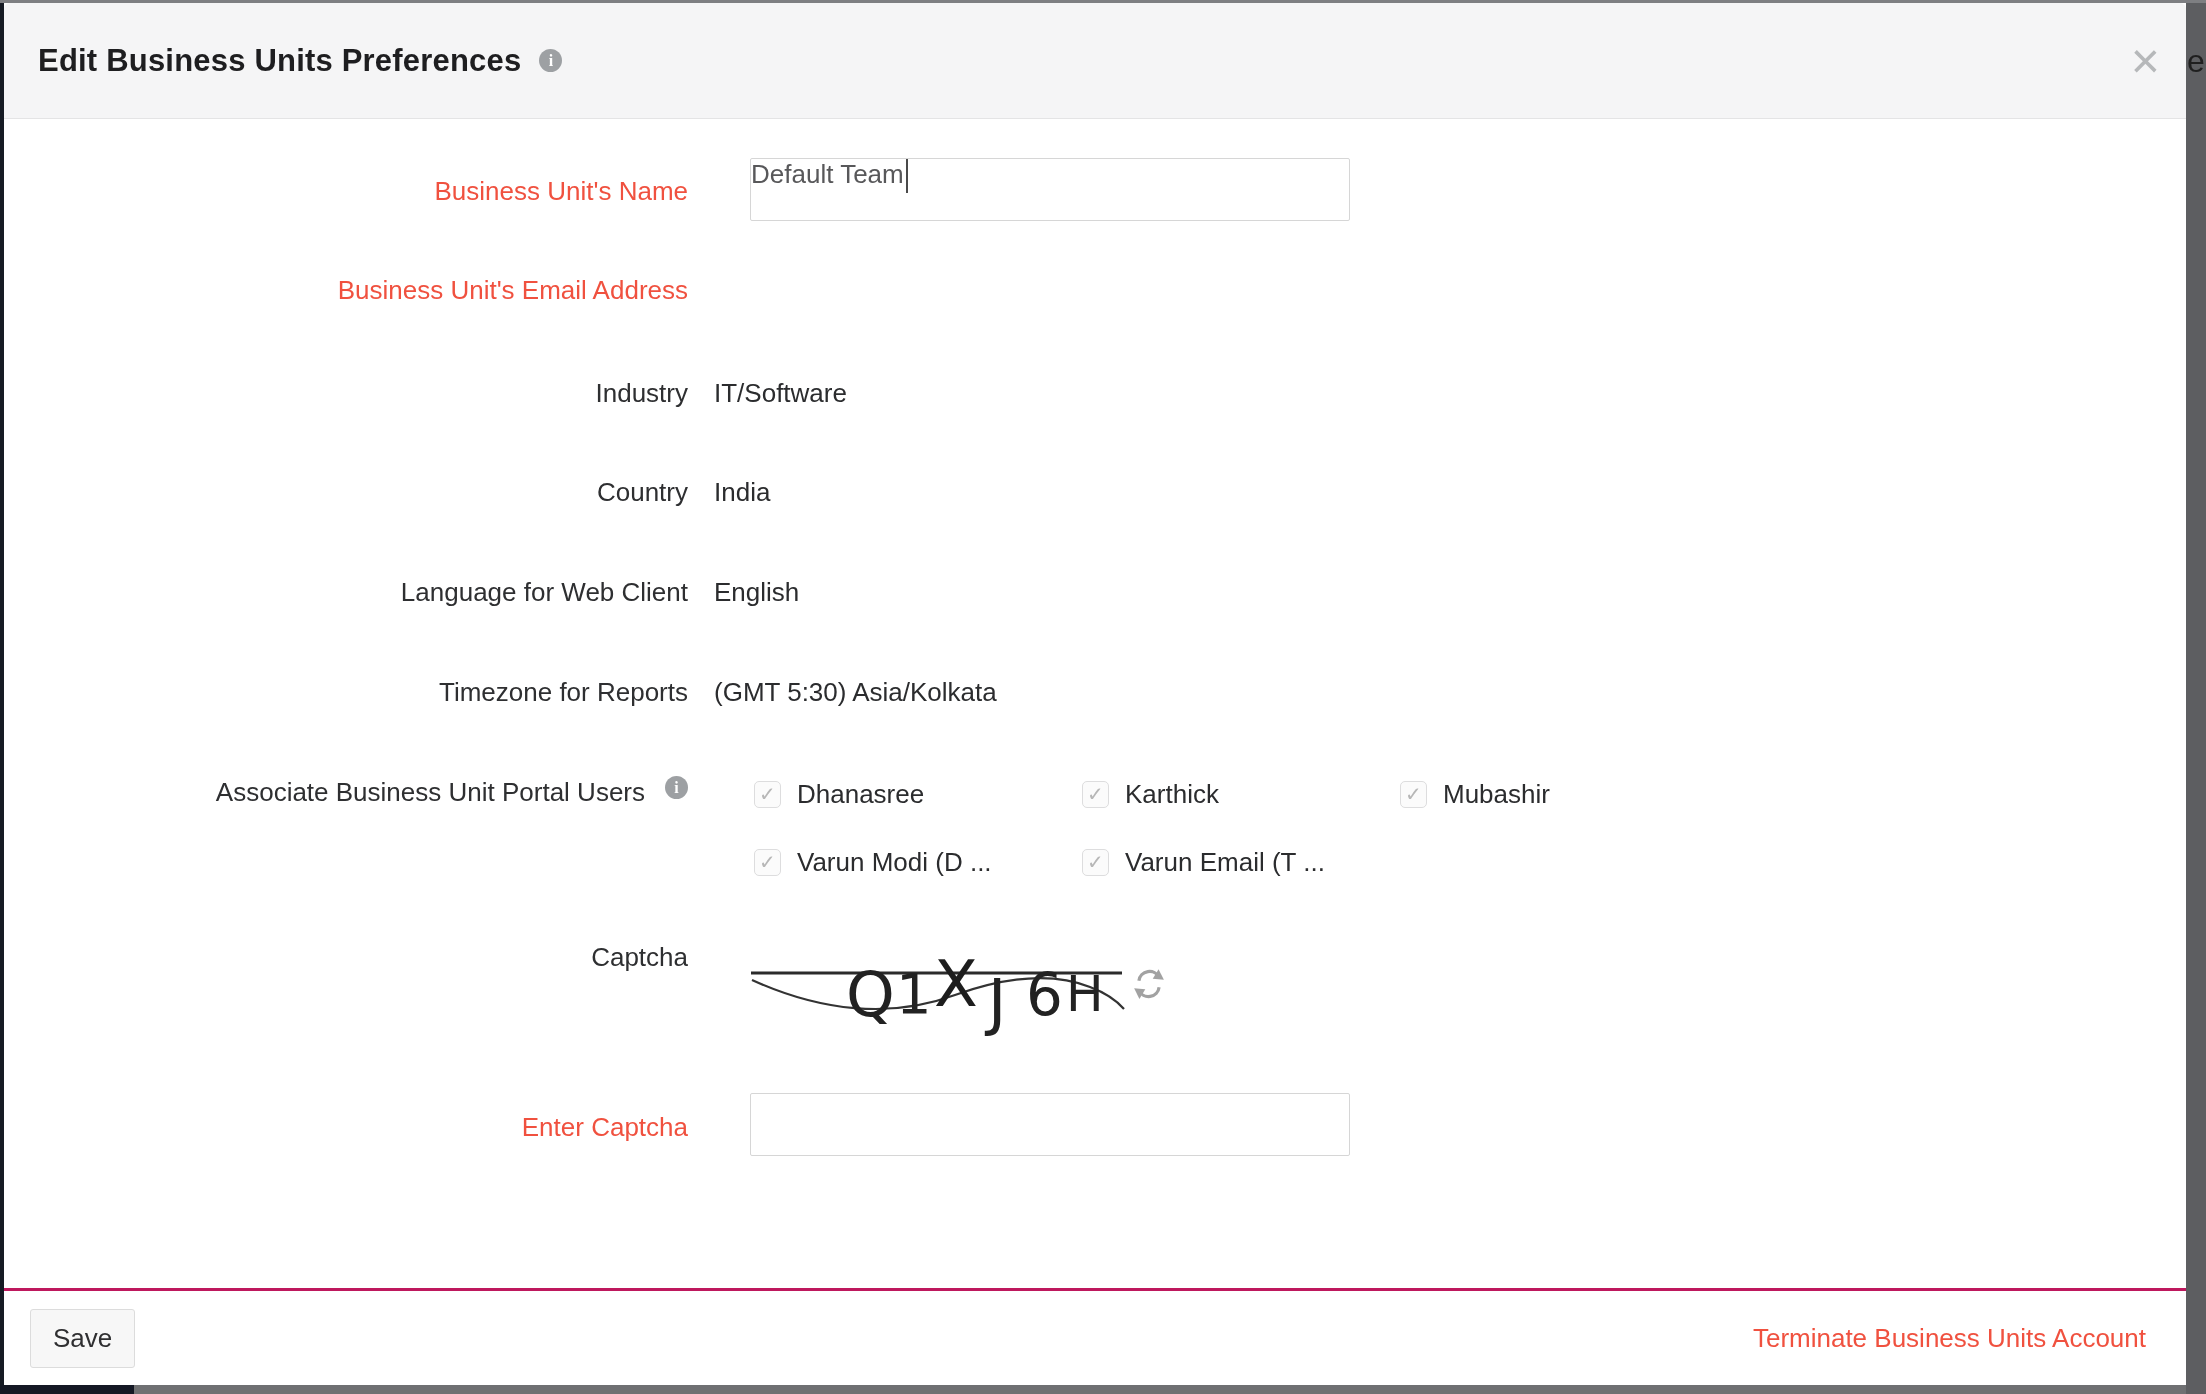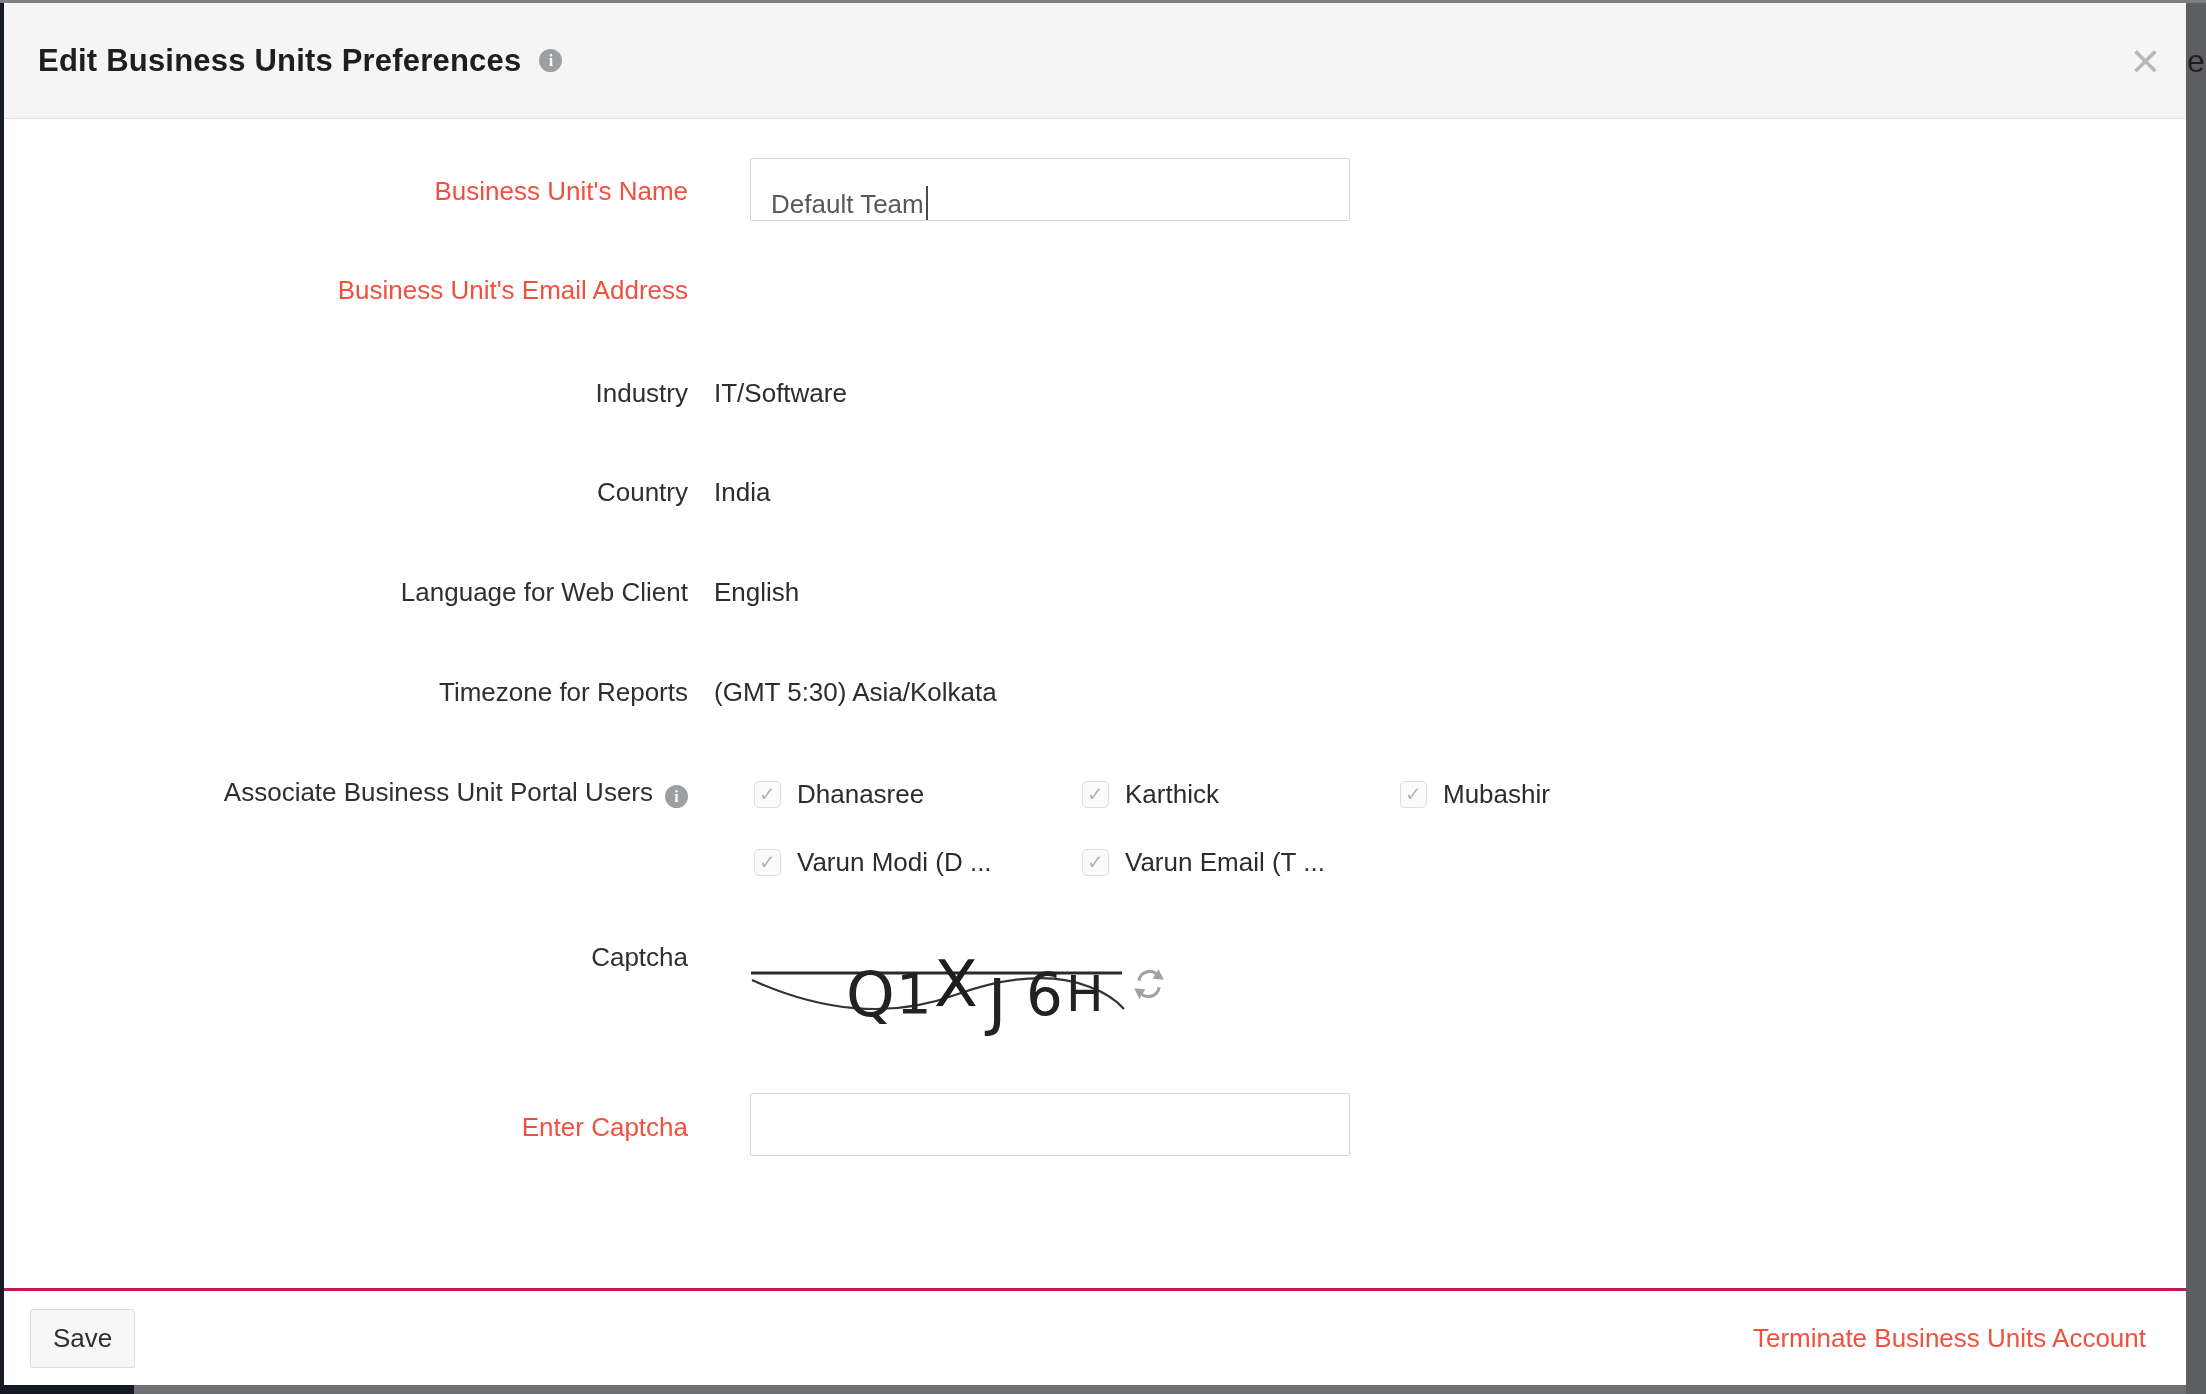--- a/index.html
+++ b/index.html
@@ -37,29 +37,29 @@
     position:absolute; right:26px; top:50%; transform:translateY(-50%);
     background:none; border:none; font-size:50px; line-height:1; color:#b6b8ba;
     cursor:pointer; font-family:"Liberation Sans", sans-serif;
   }
 
   .lbl {
     position:absolute; left:0; width:684px; text-align:right;
     font-size:26px; line-height:32px; color:#2e2f31;
   }
   .lbl.req { color:#f0513f; }
-  .lbl-flex { display:flex; justify-content:flex-end; align-items:flex-end; gap:12px; }
+  .lbl-flex { display:flex; justify-content:flex-end; align-items:flex-start; gap:20px; }
   .val { position:absolute; left:710px; font-size:26px; line-height:32px; color:#2b2c2e; }
 
   .textbox {
     position:absolute; left:746px; width:600px; height:63px;
     border:1px solid #d6d6d6; border-radius:2px; background:#fff;
     font-size:26px; color:#58585a;
   }
-  .textbox.boxdiv { display:flex; align-items:flex-end; padding-left:20px; }
+  .textbox.boxdiv { display:flex; align-items:flex-start; }
   input.textbox { padding:0 0 0 20px; outline:none; font-family:"Liberation Sans", sans-serif; }
   .caret { width:2px; height:34px; background:#4a4a4a; margin-left:2px; }
 
   .chk-item { position:absolute; display:flex; align-items:center; gap:16px; height:28px; cursor:pointer; }
   .chk-box {
     width:27px; height:27px; border:1px solid #ddddde; border-radius:5px; background:#fbfbfb;
     display:flex; align-items:center; justify-content:center;
     color:#b7b7b7; font-size:20px; line-height:1; flex:0 0 auto;
   }
   .chk-label { font-size:26px; color:#2b2c2e; }

